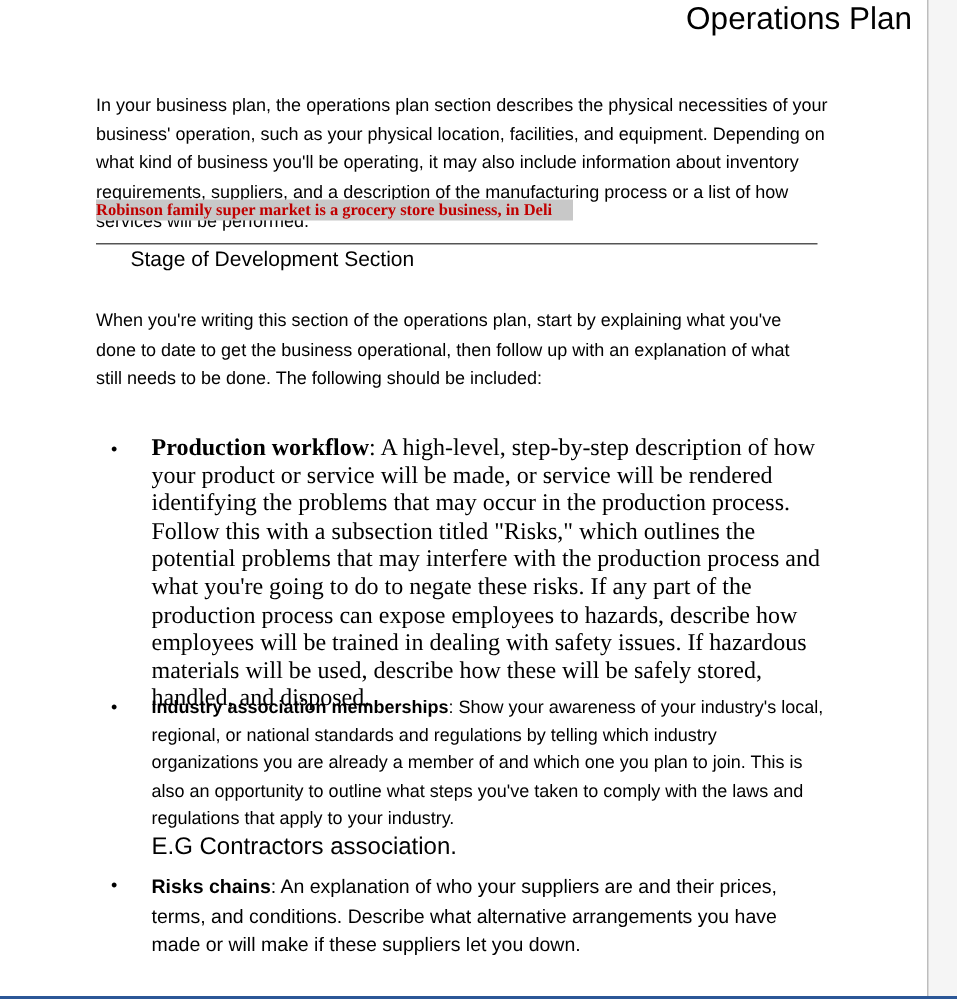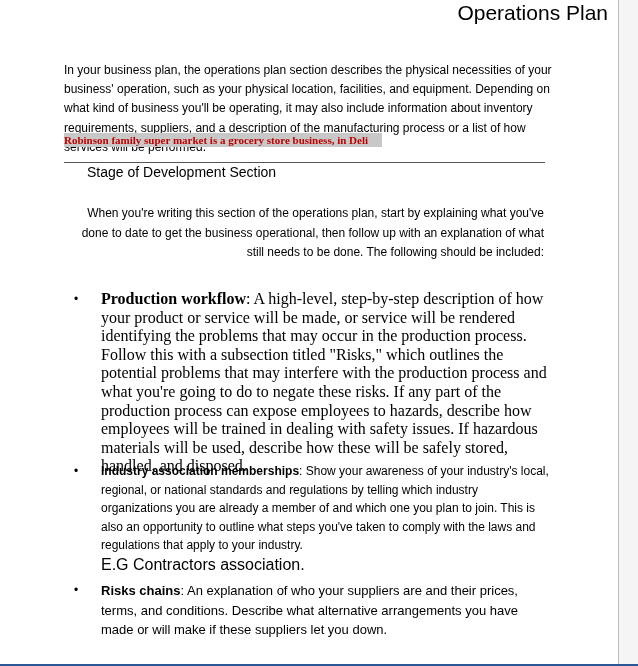--- a/index.html
+++ b/index.html
@@ -37,21 +37,21 @@
   .rule {
     position: absolute; left: 64px; top: 162px; width: 481px; height: 1px;
     background: #555;
   }
   .section-heading {
     position: absolute; left: 64px; top: 163px;
     font-size: 14px; line-height: 18px; margin-left: 23px;
   }
   .section-intro {
     position: absolute; left: 64px; top: 204px; width: 480px;
-    font-size: 12px; line-height: 19.5px; text-align: right;
+    font-size: 12px; line-height: 19.5px;
   }
   .bullet-item { position: absolute; left: 64px; width: 490px; }
   .bullet-dot {
     position: absolute; left: 10px; top: 0; font-size: 12px;
   }
   .bullet-text { position: absolute; left: 37px; width: 450px; }
   .bi1 { top: 290px; }
   .bi1 .bullet-text { font-size: 16px; line-height: 18.6px; font-family: Liberation Serif, serif; }
   .bi1 .bullet-dot { line-height: 18.6px; }
   .bi2 { top: 462px; }

